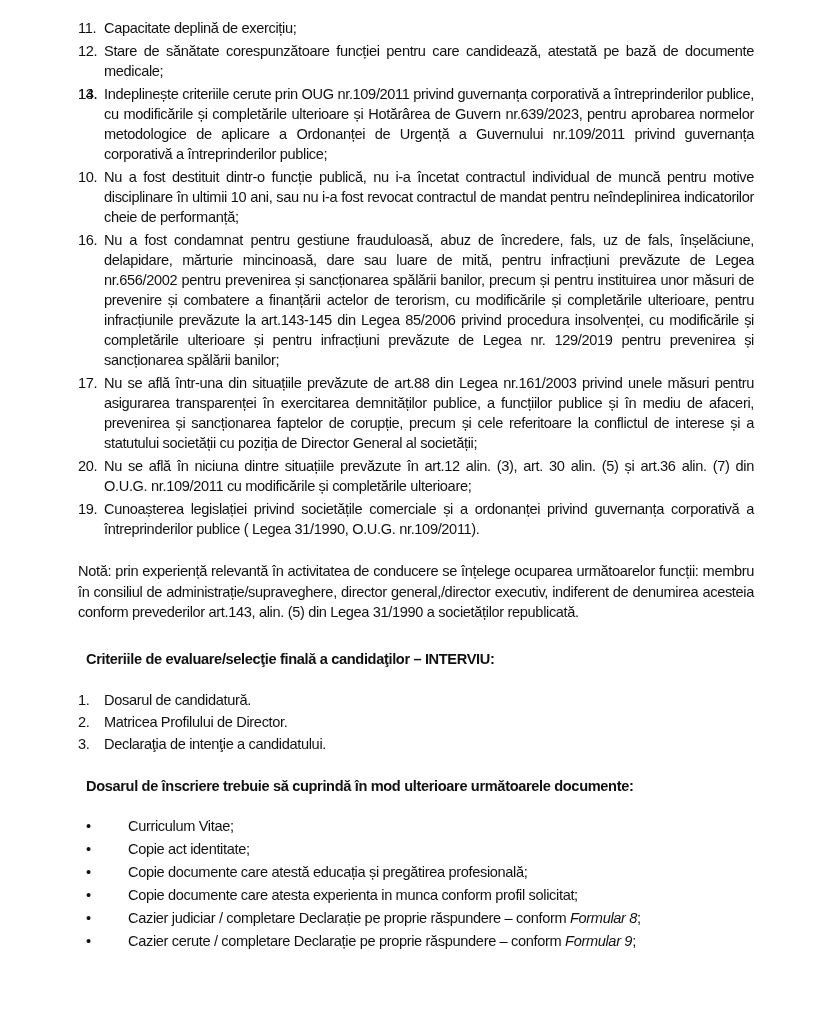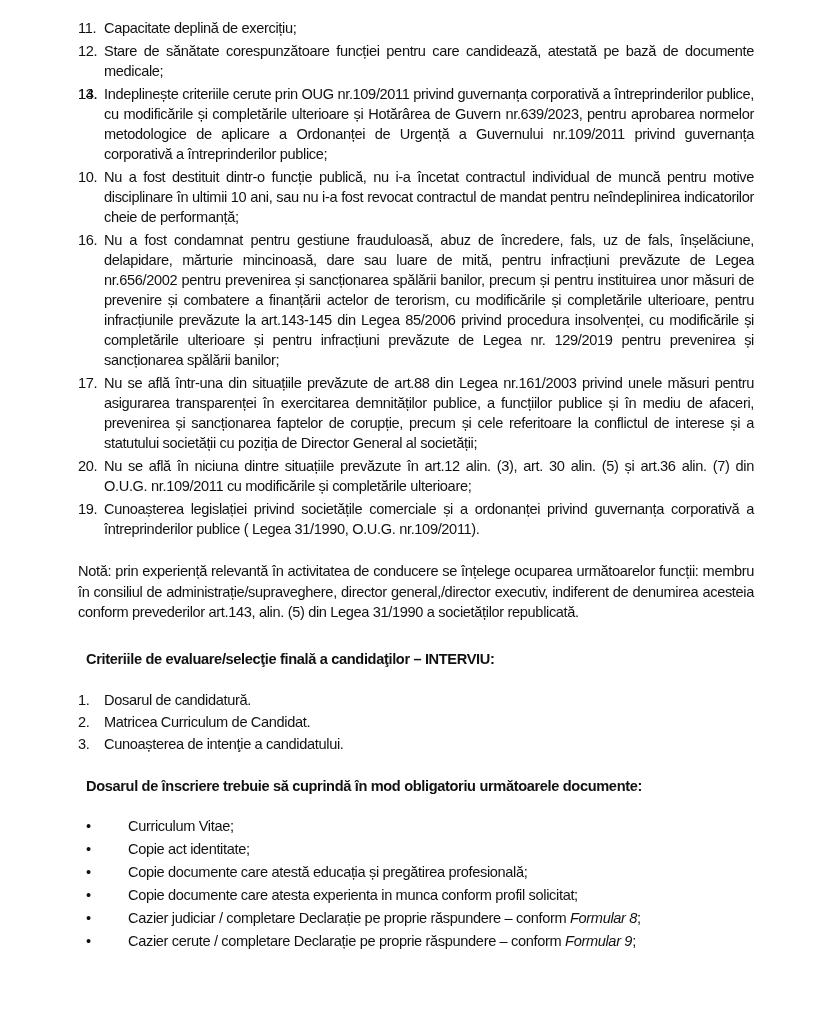--- a/index.html
+++ b/index.html
@@ -48,25 +48,25 @@
     <li class="num-item"><span class="num-label">20.</span><span>Nu se află în niciuna dintre situațiile prevăzute în art.12 alin. (3), art. 30 alin. (5) și art.36 alin. (7) din O.U.G. nr.109/2011 cu modificările și completările ulterioare;</span></li>
     <li class="num-item"><span class="num-label">19.</span><span>Cunoașterea legislației privind societățile comerciale și a ordonanței privind guvernanța corporativă a întreprinderilor publice ( Legea 31/1990, O.U.G. nr.109/2011).</span></li>
   </ol>
 
   <p class="note">Notă: prin experiență relevantă în activitatea de conducere se înțelege ocuparea următoarelor funcții: membru în consiliul de administrație/supraveghere, director general,/director executiv, indiferent de denumirea acesteia conform prevederilor art.143, alin. (5) din Legea 31/1990 a societăților republicată.</p>
 
   <div class="heading h1">Criteriile de evaluare/selecţie finală a candidaţilor – INTERVIU:</div>
 
   <ol class="crit-list">
     <li class="crit-item"><span class="crit-label">1.</span><span>Dosarul de candidatură.</span></li>
-    <li class="crit-item"><span class="crit-label">2.</span><span>Matricea Curriculum de Candidat.</span></li>
-    <li class="crit-item"><span class="crit-label">3.</span><span>Cunoașterea de intenţie a candidatului.</span></li>
+    <li class="crit-item"><span class="crit-label">2.</span><span>Matricea Profilului de Director.</span></li>
+    <li class="crit-item"><span class="crit-label">3.</span><span>Declaraţia de intenţie a candidatului.</span></li>
   </ol>
 
-  <div class="heading h2">Dosarul de înscriere trebuie să cuprindă în mod obligatoriu următoarele documente:</div>
+  <div class="heading h2">Dosarul de înscriere trebuie să cuprindă în mod ulterioare următoarele documente:</div>
 
   <ul class="bullet-list">
     <li class="bullet-item"><span class="bullet-glyph">•</span><span>Curriculum Vitae;</span><span class="it"></span><span></span></li>
     <li class="bullet-item"><span class="bullet-glyph">•</span><span>Copie act identitate;</span><span class="it"></span><span></span></li>
     <li class="bullet-item"><span class="bullet-glyph">•</span><span>Copie documente care atestă educația și pregătirea profesională;</span><span class="it"></span><span></span></li>
     <li class="bullet-item"><span class="bullet-glyph">•</span><span>Copie documente care atesta experienta in munca conform profil solicitat;</span><span class="it"></span><span></span></li>
     <li class="bullet-item"><span class="bullet-glyph">•</span><span>Cazier judiciar / completare Declarație pe proprie răspundere – conform </span><span class="it">Formular 8</span><span>;</span></li>
     <li class="bullet-item"><span class="bullet-glyph">•</span><span>Cazier cerute / completare Declarație pe proprie răspundere – conform </span><span class="it">Formular 9</span><span>;</span></li>
   </ul>
 

